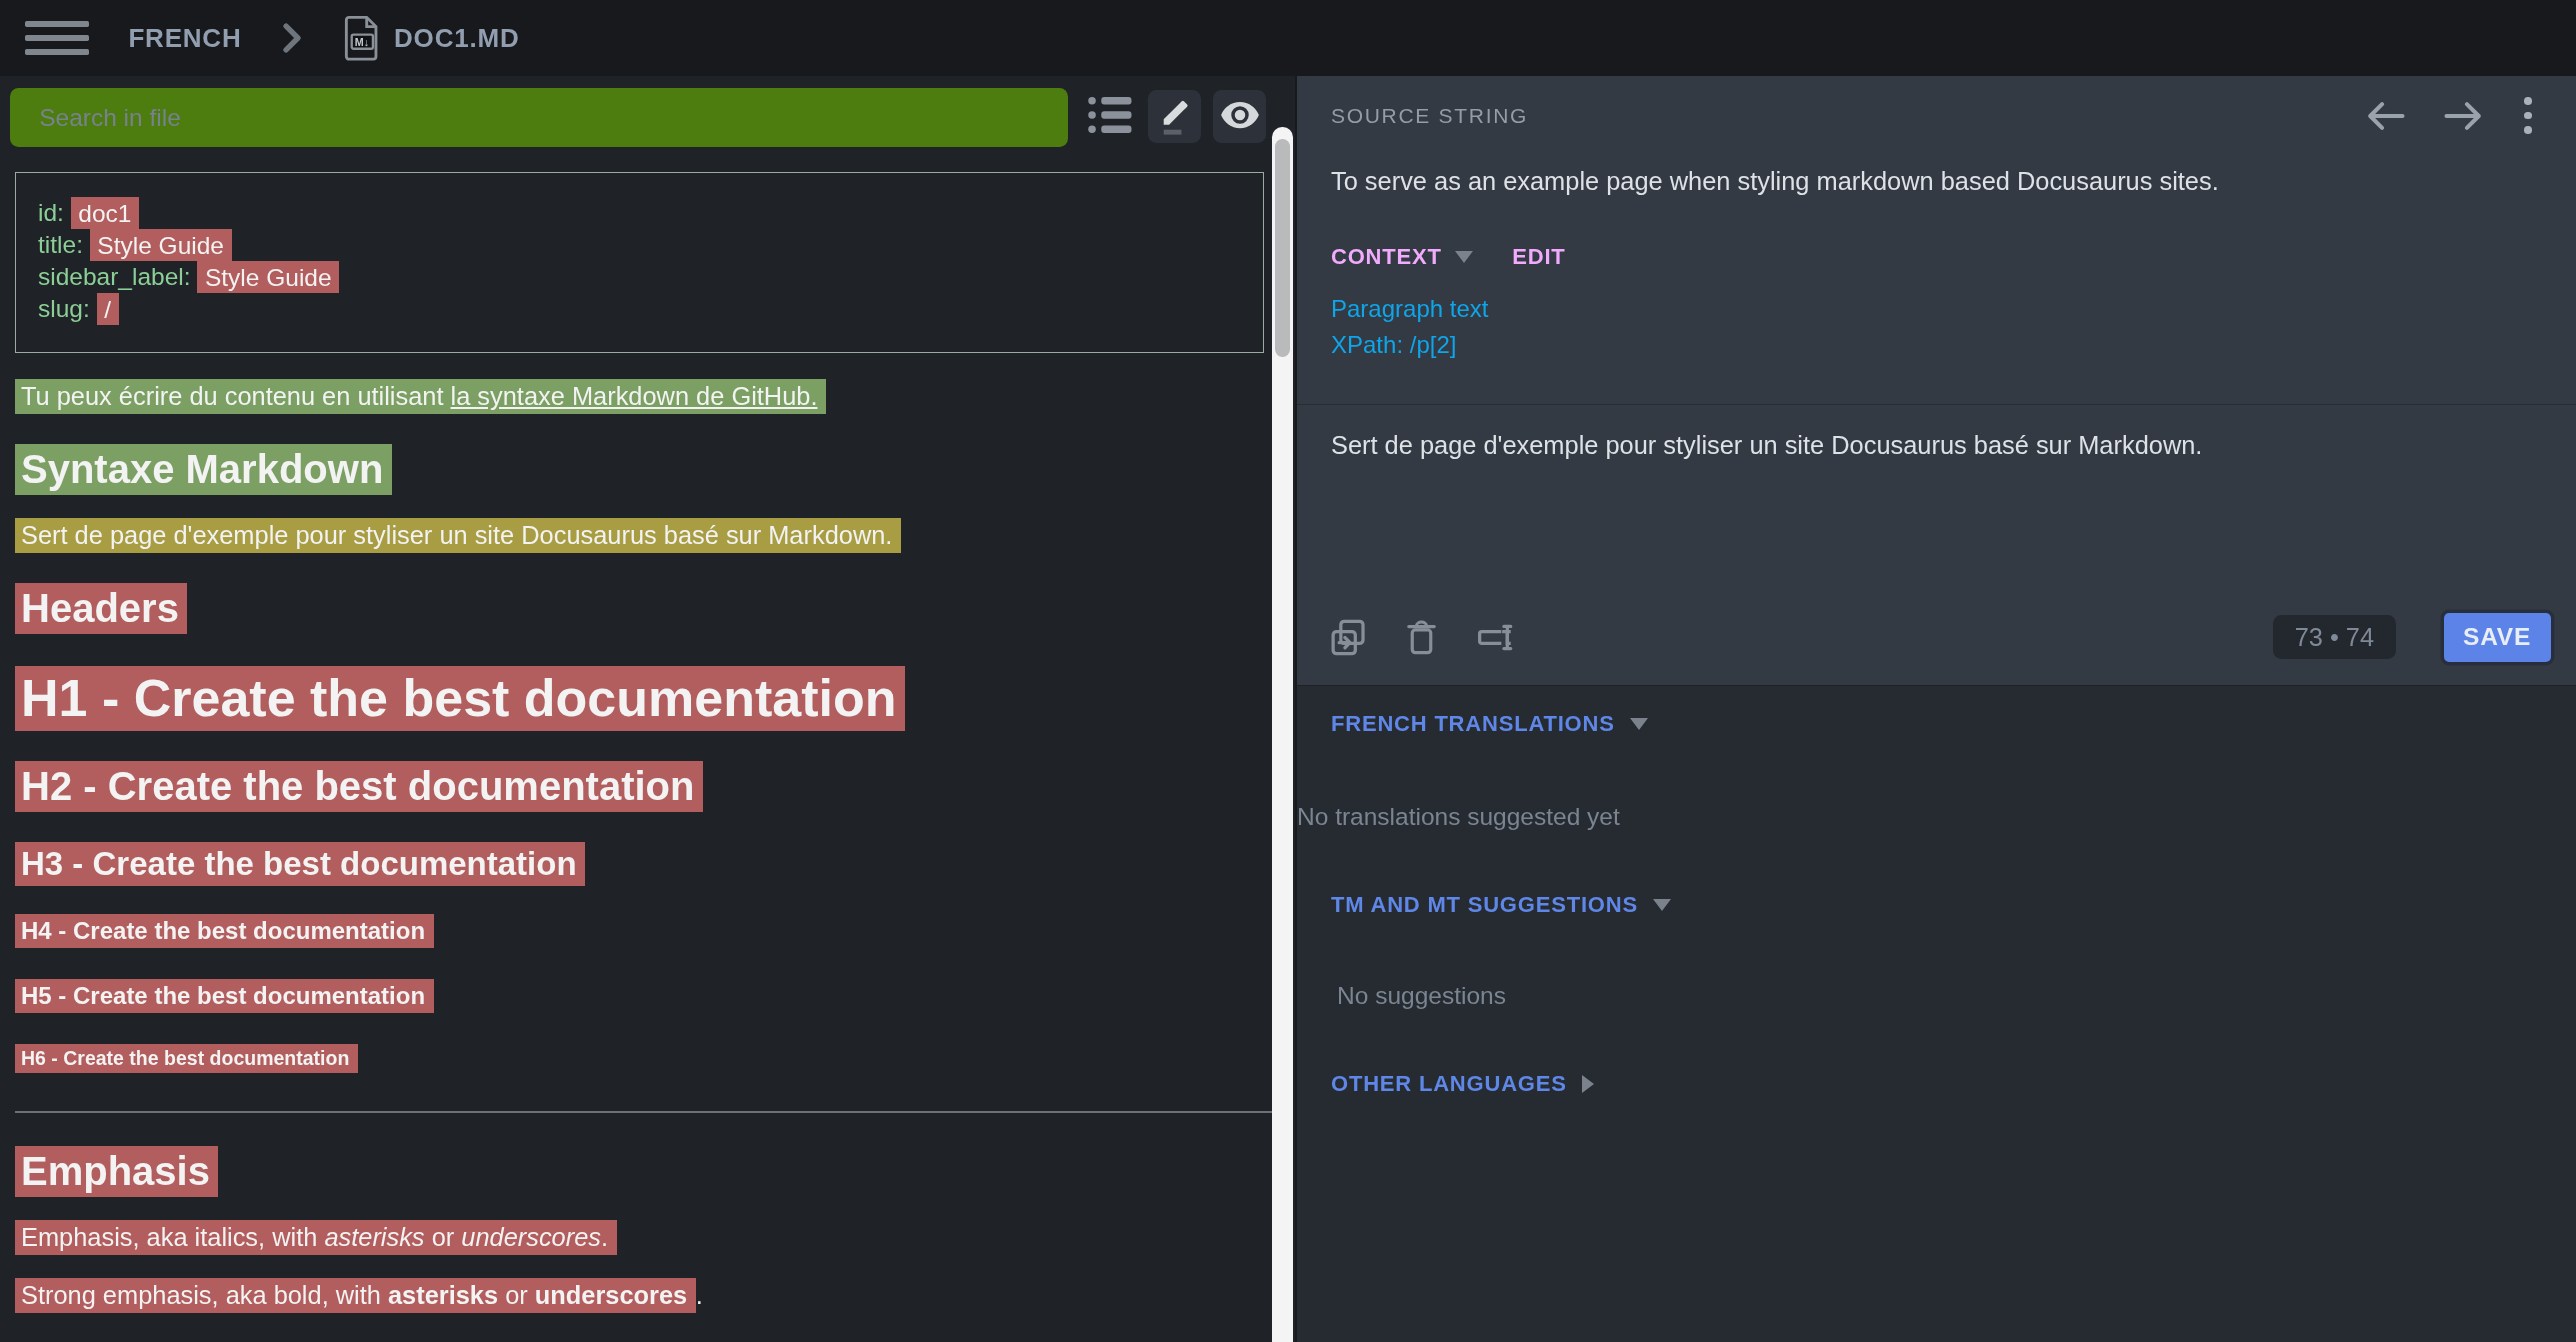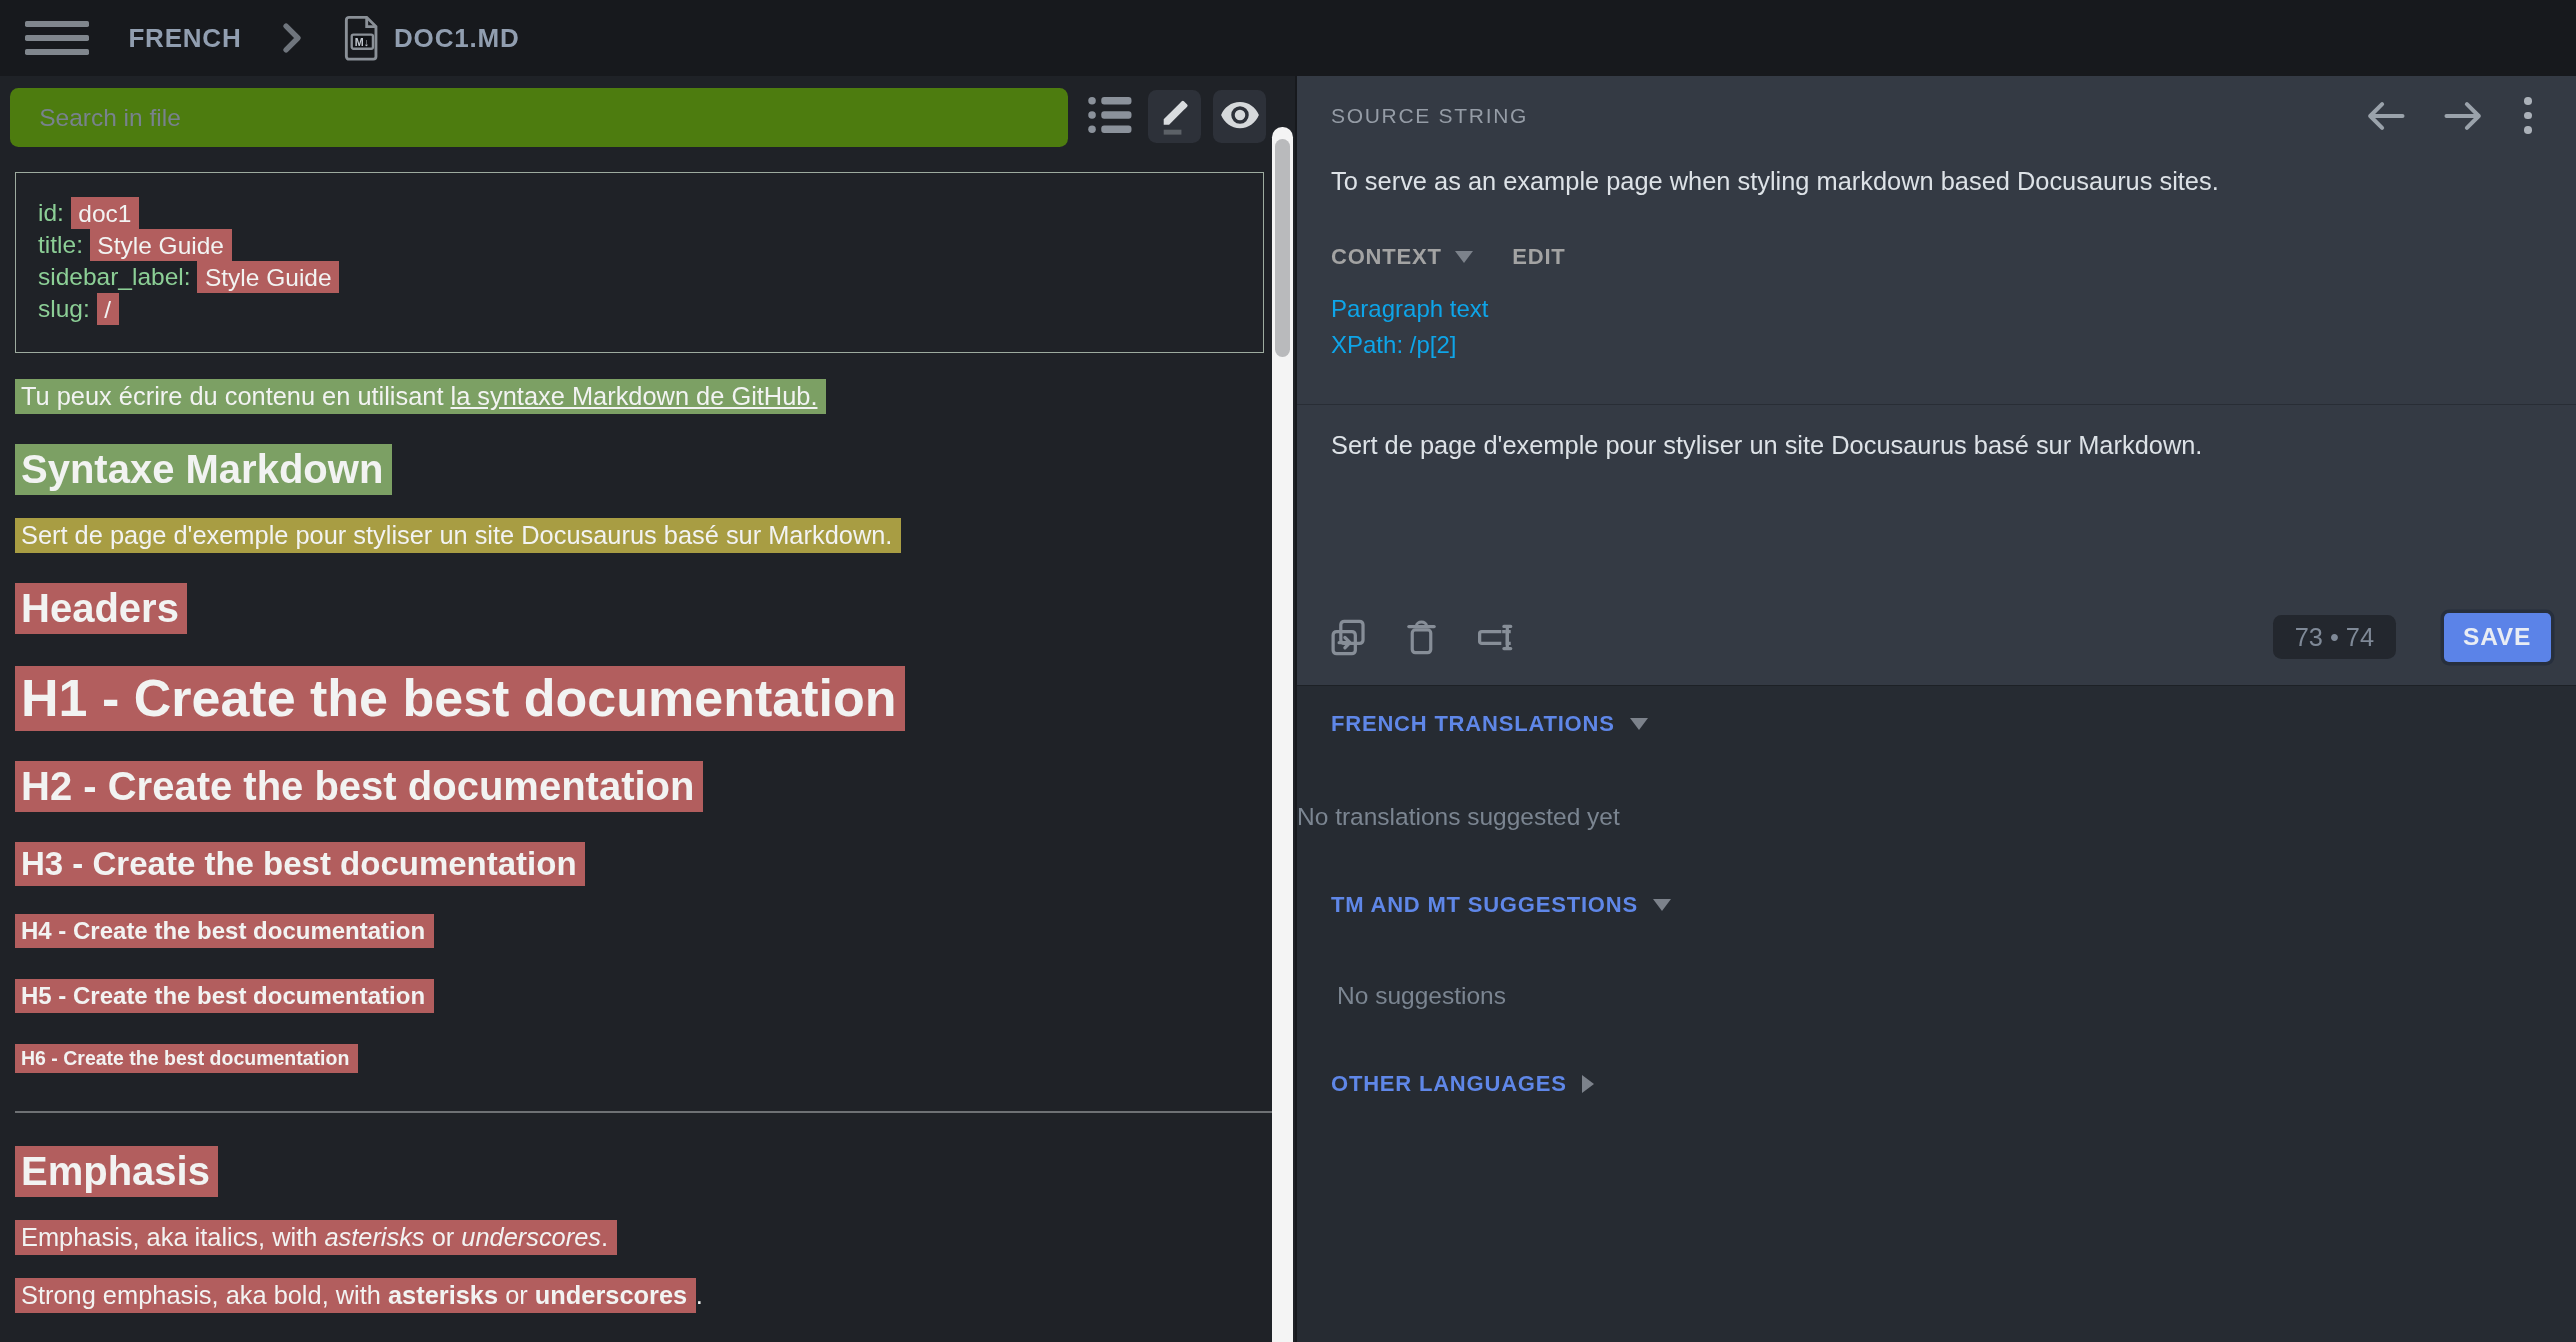--- a/index.html
+++ b/index.html
@@ -65,21 +65,21 @@
   .src-section { position:absolute; top:0; left:0; width:100%; height:609px; background:#343a44; }
   .src-header { position:absolute; top:18.6px; left:34px; right:41px; height:42px; display:flex; align-items:center; }
   .src-label { color:#959ca6; font-size:21px; letter-spacing:1.7px; }
   .header-icons { margin-left:auto; display:flex; align-items:center; gap:37px; }
   .nav-arrow { cursor:pointer; display:flex; }
   .kebab { display:flex; flex-direction:column; gap:6.8px; cursor:pointer; padding:3.4px; }
   .kebab div { width:7.6px; height:7.6px; border-radius:50%; background:#abb1b9; }
 
   .src-text { position:absolute; top:91px; left:34px; right:34px; font-size:25.4px; color:#dde2e7; }
   .ctx-row { position:absolute; top:168px; left:34px; display:flex; align-items:center; gap:39px; }
-  .ctx-link { color:#a3a3a3; font-size:22px; font-weight:bold; letter-spacing:0.8px; display:flex; align-items:center; gap:13.5px; cursor:pointer; }
+  .ctx-link { color:#f0abfc; font-size:22px; font-weight:bold; letter-spacing:0.8px; display:flex; align-items:center; gap:13.5px; cursor:pointer; }
   .tri-down { width:0; height:0; border-left:9.3px solid transparent; border-right:9.3px solid transparent; border-top:12.7px solid #7c828b; }
   .tri-right { width:0; height:0; border-top:9.3px solid transparent; border-bottom:9.3px solid transparent; border-left:12.7px solid #7c828b; }
   .ctx-meta { position:absolute; top:215px; left:34px; font-size:24px; color:#0ea5e9; line-height:36px; }
 
   .src-divider { position:absolute; top:328px; left:0; width:100%; border-top:1.7px solid #282d35; }
   .trans-text { position:absolute; top:355px; left:34px; right:34px; font-size:25.4px; color:#dde2e7; }
 
   .trans-toolbar { position:absolute; top:535px; left:30.5px; right:25.4px; height:52px; display:flex; align-items:center; gap:34px; }
   .tool-ic { cursor:pointer; display:flex; }
   .toolbar-spacer { flex:1; }

